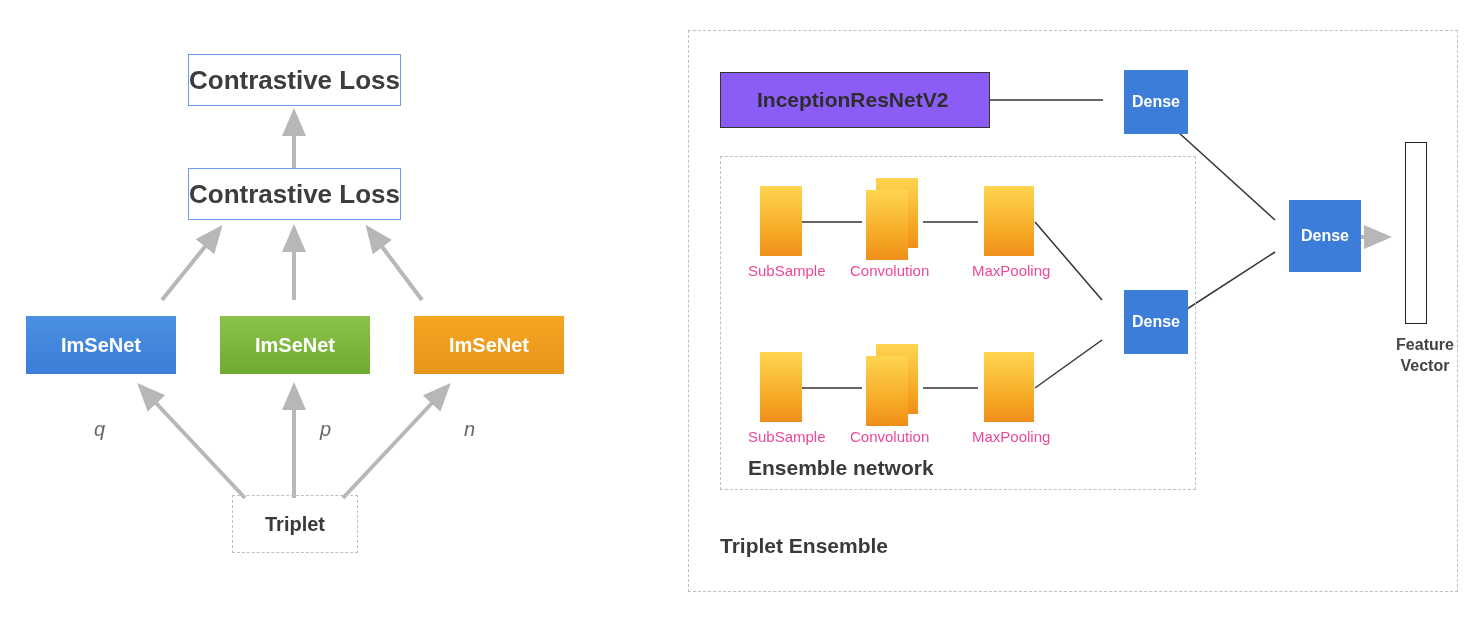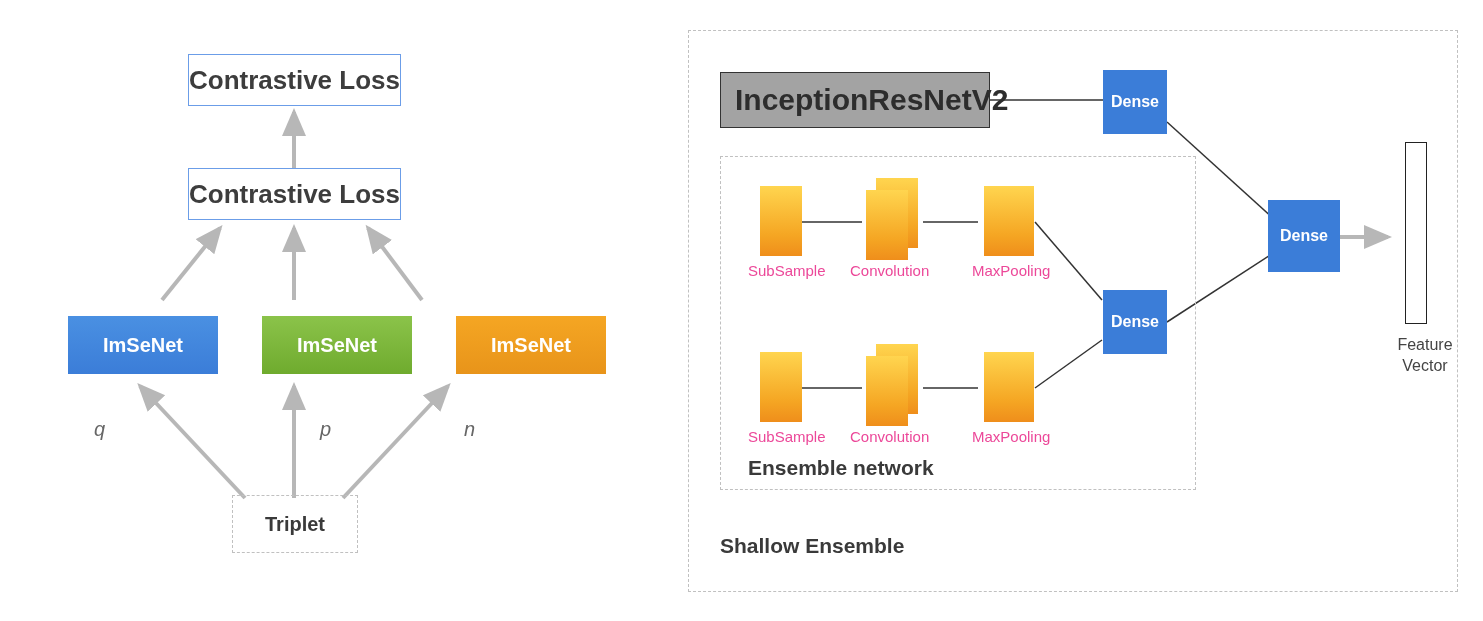--- a/index.html
+++ b/index.html
@@ -21,44 +21,44 @@
   }
   .contrastive {
     border: 1px solid #6b9de8;
     color: #3d3d3d;
     font-size: 26px;
     background: #fff;
   }
   .imsenet {
     color: #fff;
     font-size: 20px;
-    margin-left: 42px;
   }
   .blue-grad { background: linear-gradient(to bottom, #4a90e2, #3b7dd8); }
   .green-grad { background: linear-gradient(to bottom, #8bc34a, #6fab2e); }
   .orange-grad { background: linear-gradient(to bottom, #f5a623, #e8941a); }
   .dense {
     background: #3b7dd8;
     color: #fff;
     font-size: 16px;
     font-weight: 600;
+    margin-left: 21px;
   }
   .dashed-box {
     border: 1.5px dashed #c0c0c0;
     position: absolute;
   }
   .inception {
     border: 1px solid #333;
     color: #2d2d2d;
-    font-size: 30px;
-    font-weight: 700;
-    background: #a3a3a3;
+    font-size: 21px;
+    font-weight: 700;
+    background: #8b5cf6;
     display:flex;
     align-items:center;
-    padding-left: 14px;
+    padding-left: 36px;
   }
   .conv-block {
     position: absolute;
     background: linear-gradient(to bottom, #ffd54f, #f5a623 70%, #ef8e1b);
   }
   .small-label {
     position: absolute;
     font-size: 15px;
     color: #ec4899;
     font-style: normal;
@@ -184,17 +184,17 @@
 <div class="conv-block" style="left:760px; top:352px; width:42px; height:70px;"></div>
 <div class="conv-block" style="left:876px; top:344px; width:42px; height:70px;"></div>
 <div class="conv-block" style="left:866px; top:356px; width:42px; height:70px;"></div>
 <div class="conv-block" style="left:984px; top:352px; width:50px; height:70px;"></div>
 
 <div class="small-label" style="left:748px; top:428px;">SubSample</div>
 <div class="small-label" style="left:850px; top:428px;">Convolution</div>
 <div class="small-label" style="left:972px; top:428px;">MaxPooling</div>
 
 <div class="caption" style="left:748px; top:456px;">Ensemble network</div>
-<div class="caption" style="left:720px; top:534px;">Shallow Ensemble</div>
+<div class="caption" style="left:720px; top:534px;">Triplet Ensemble</div>
 
 <div class="feature-vec" style="left:1405px; top:142px; width:22px; height:182px;"></div>
-<div class="fv-label" style="left:1390px; top:335px; width:70px; white-space:pre-line;">Feature
+<div class="fv-label" style="left:1390px; top:335px; width:70px; white-space:pre-line;font-weight:bold;">Feature
 Vector</div>
 
 </body></html>

